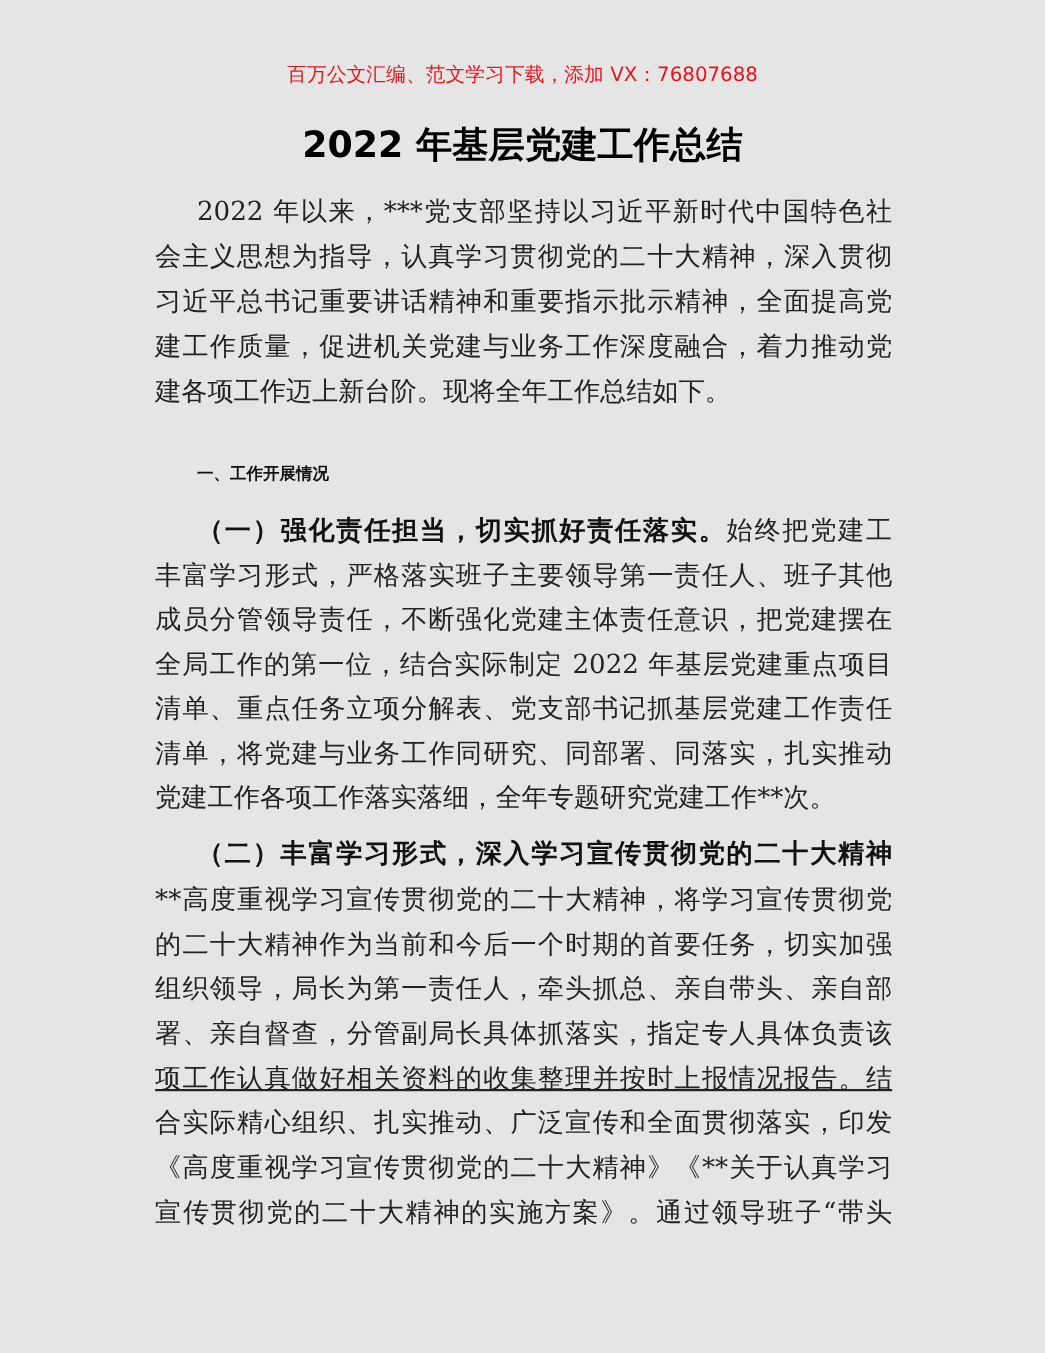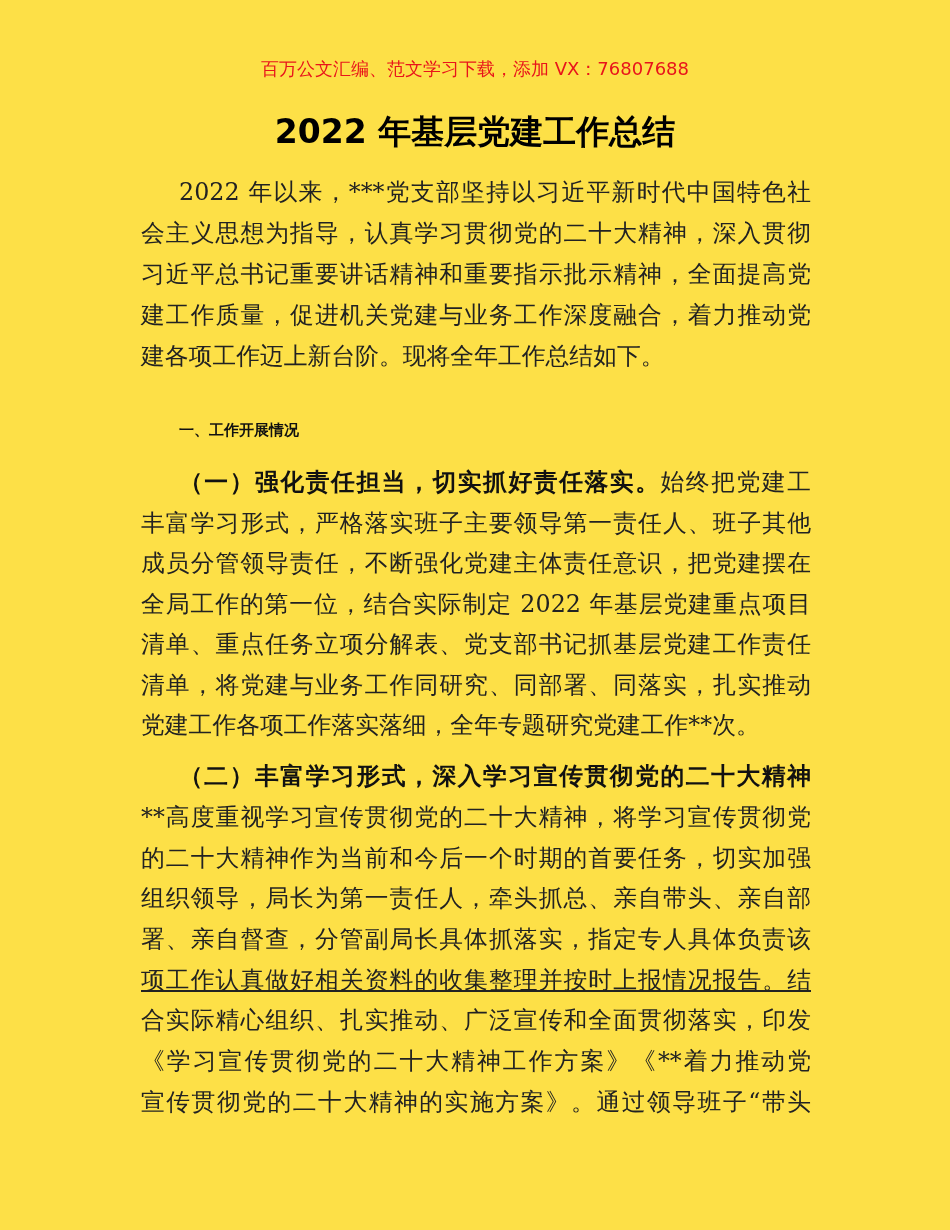--- a/index.html
+++ b/index.html
@@ -12,21 +12,21 @@
       height: 1230px;
       position: relative;
       overflow: hidden;
     }
     .page {
       position: absolute;
       left: 0;
       top: 0;
       width: 950px;
       height: 1230px;
-      background: #fde047;
+      background: #e5e5e5;
     }
     .banner {
       position: absolute;
       left: 0;
       width: 950px;
       top: 56px;
       text-align: center;
       color: #e8141b;
       font-family: "DejaVu Sans", "Liberation Sans", sans-serif;
       font-size: 18px;
@@ -122,18 +122,18 @@
     </div>
 
     <div>
       <div class="line indent" style="top:756px;"><span class="bold">（二）丰富学习形式，深入学习宣传贯彻党的二十大精神</span></div>
       <div class="line" style="top:797px;">**高度重视学习宣传贯彻党的二十大精神，将学习宣传贯彻党</div>
       <div class="line" style="top:838px;">的二十大精神作为当前和今后一个时期的首要任务，切实加强</div>
       <div class="line" style="top:878px;">组织领导，局长为第一责任人，牵头抓总、亲自带头、亲自部</div>
       <div class="line" style="top:919px;">署、亲自督查，分管副局长具体抓落实，指定专人具体负责该</div>
       <div class="line" style="top:960px;text-decoration:underline;">项工作认真做好相关资料的收集整理并按时上报情况报告。结</div>
       <div class="line" style="top:1000px;">合实际精心组织、扎实推动、广泛宣传和全面贯彻落实，印发</div>
-      <div class="line" style="top:1041px;">《学习宣传贯彻党的二十大精神工作方案》《**着力推动党</div>
+      <div class="line" style="top:1041px;">《高度重视学习宣传贯彻党的二十大精神》《**关于认真学习</div>
       <div class="line" style="top:1082px;">宣传贯彻党的二十大精神的实施方案》。通过领导班子“带头</div>
     </div>
 
   </div>
 </div>
 
 </body></html>

